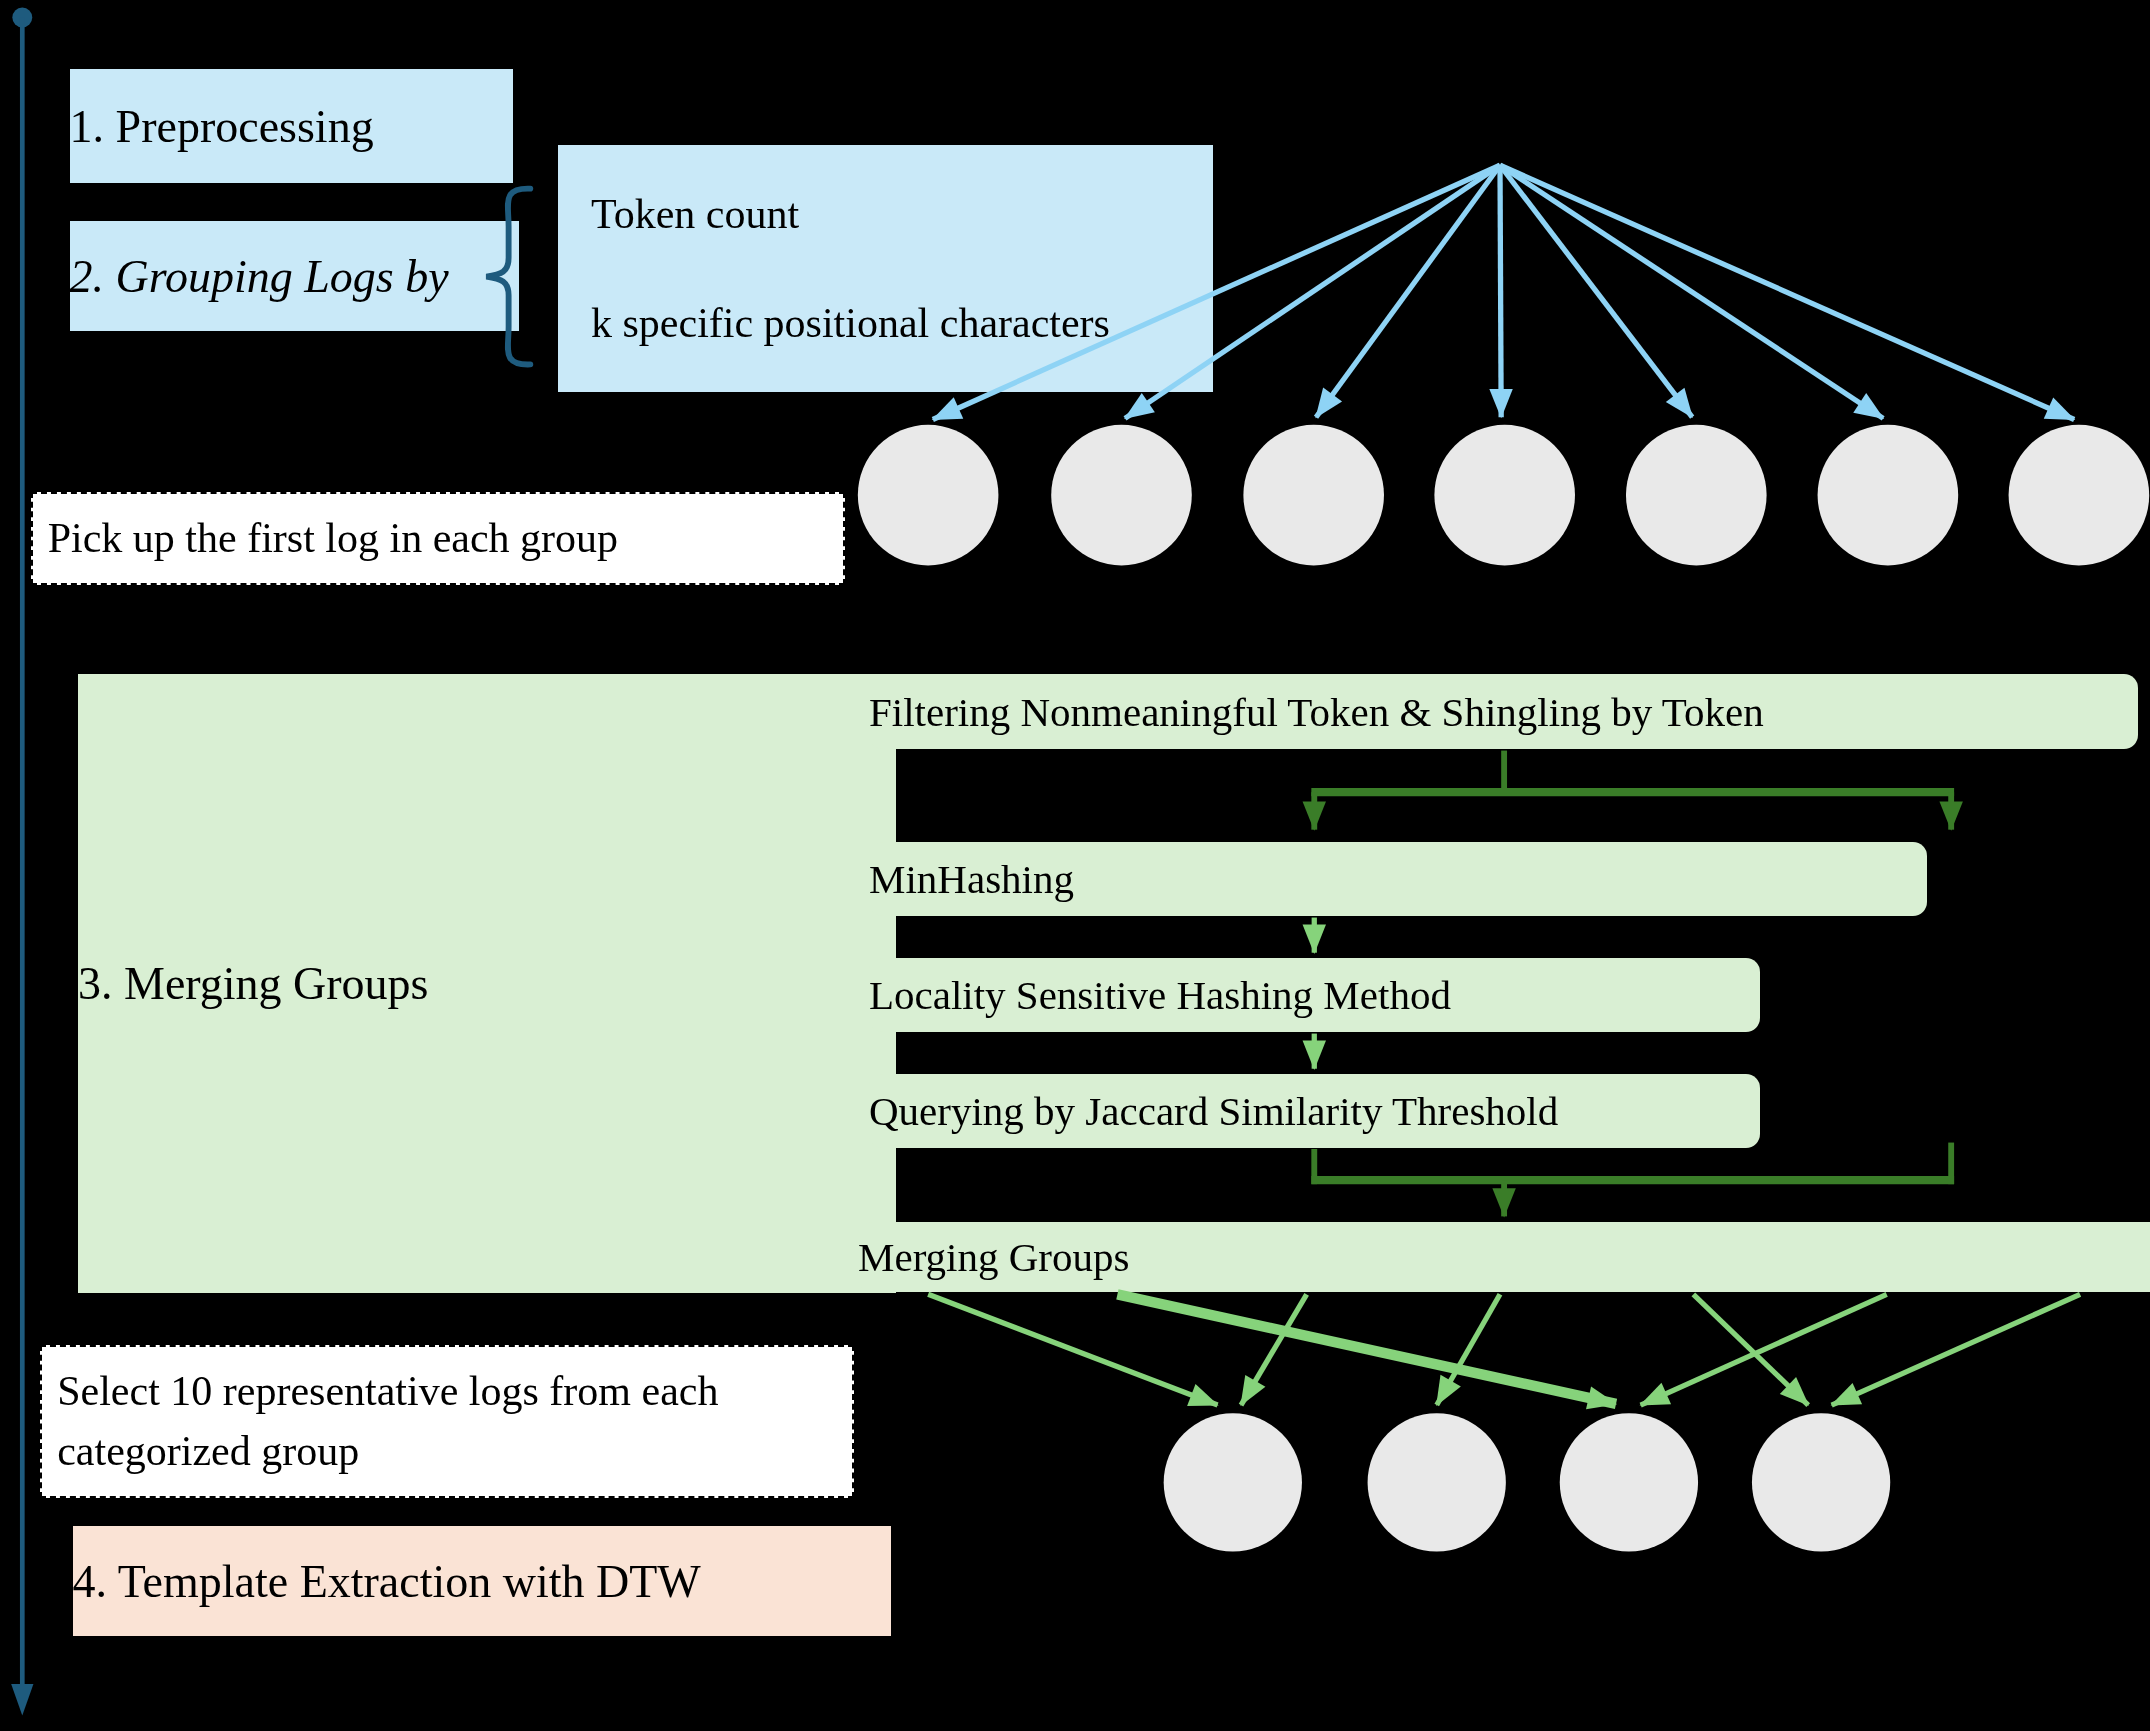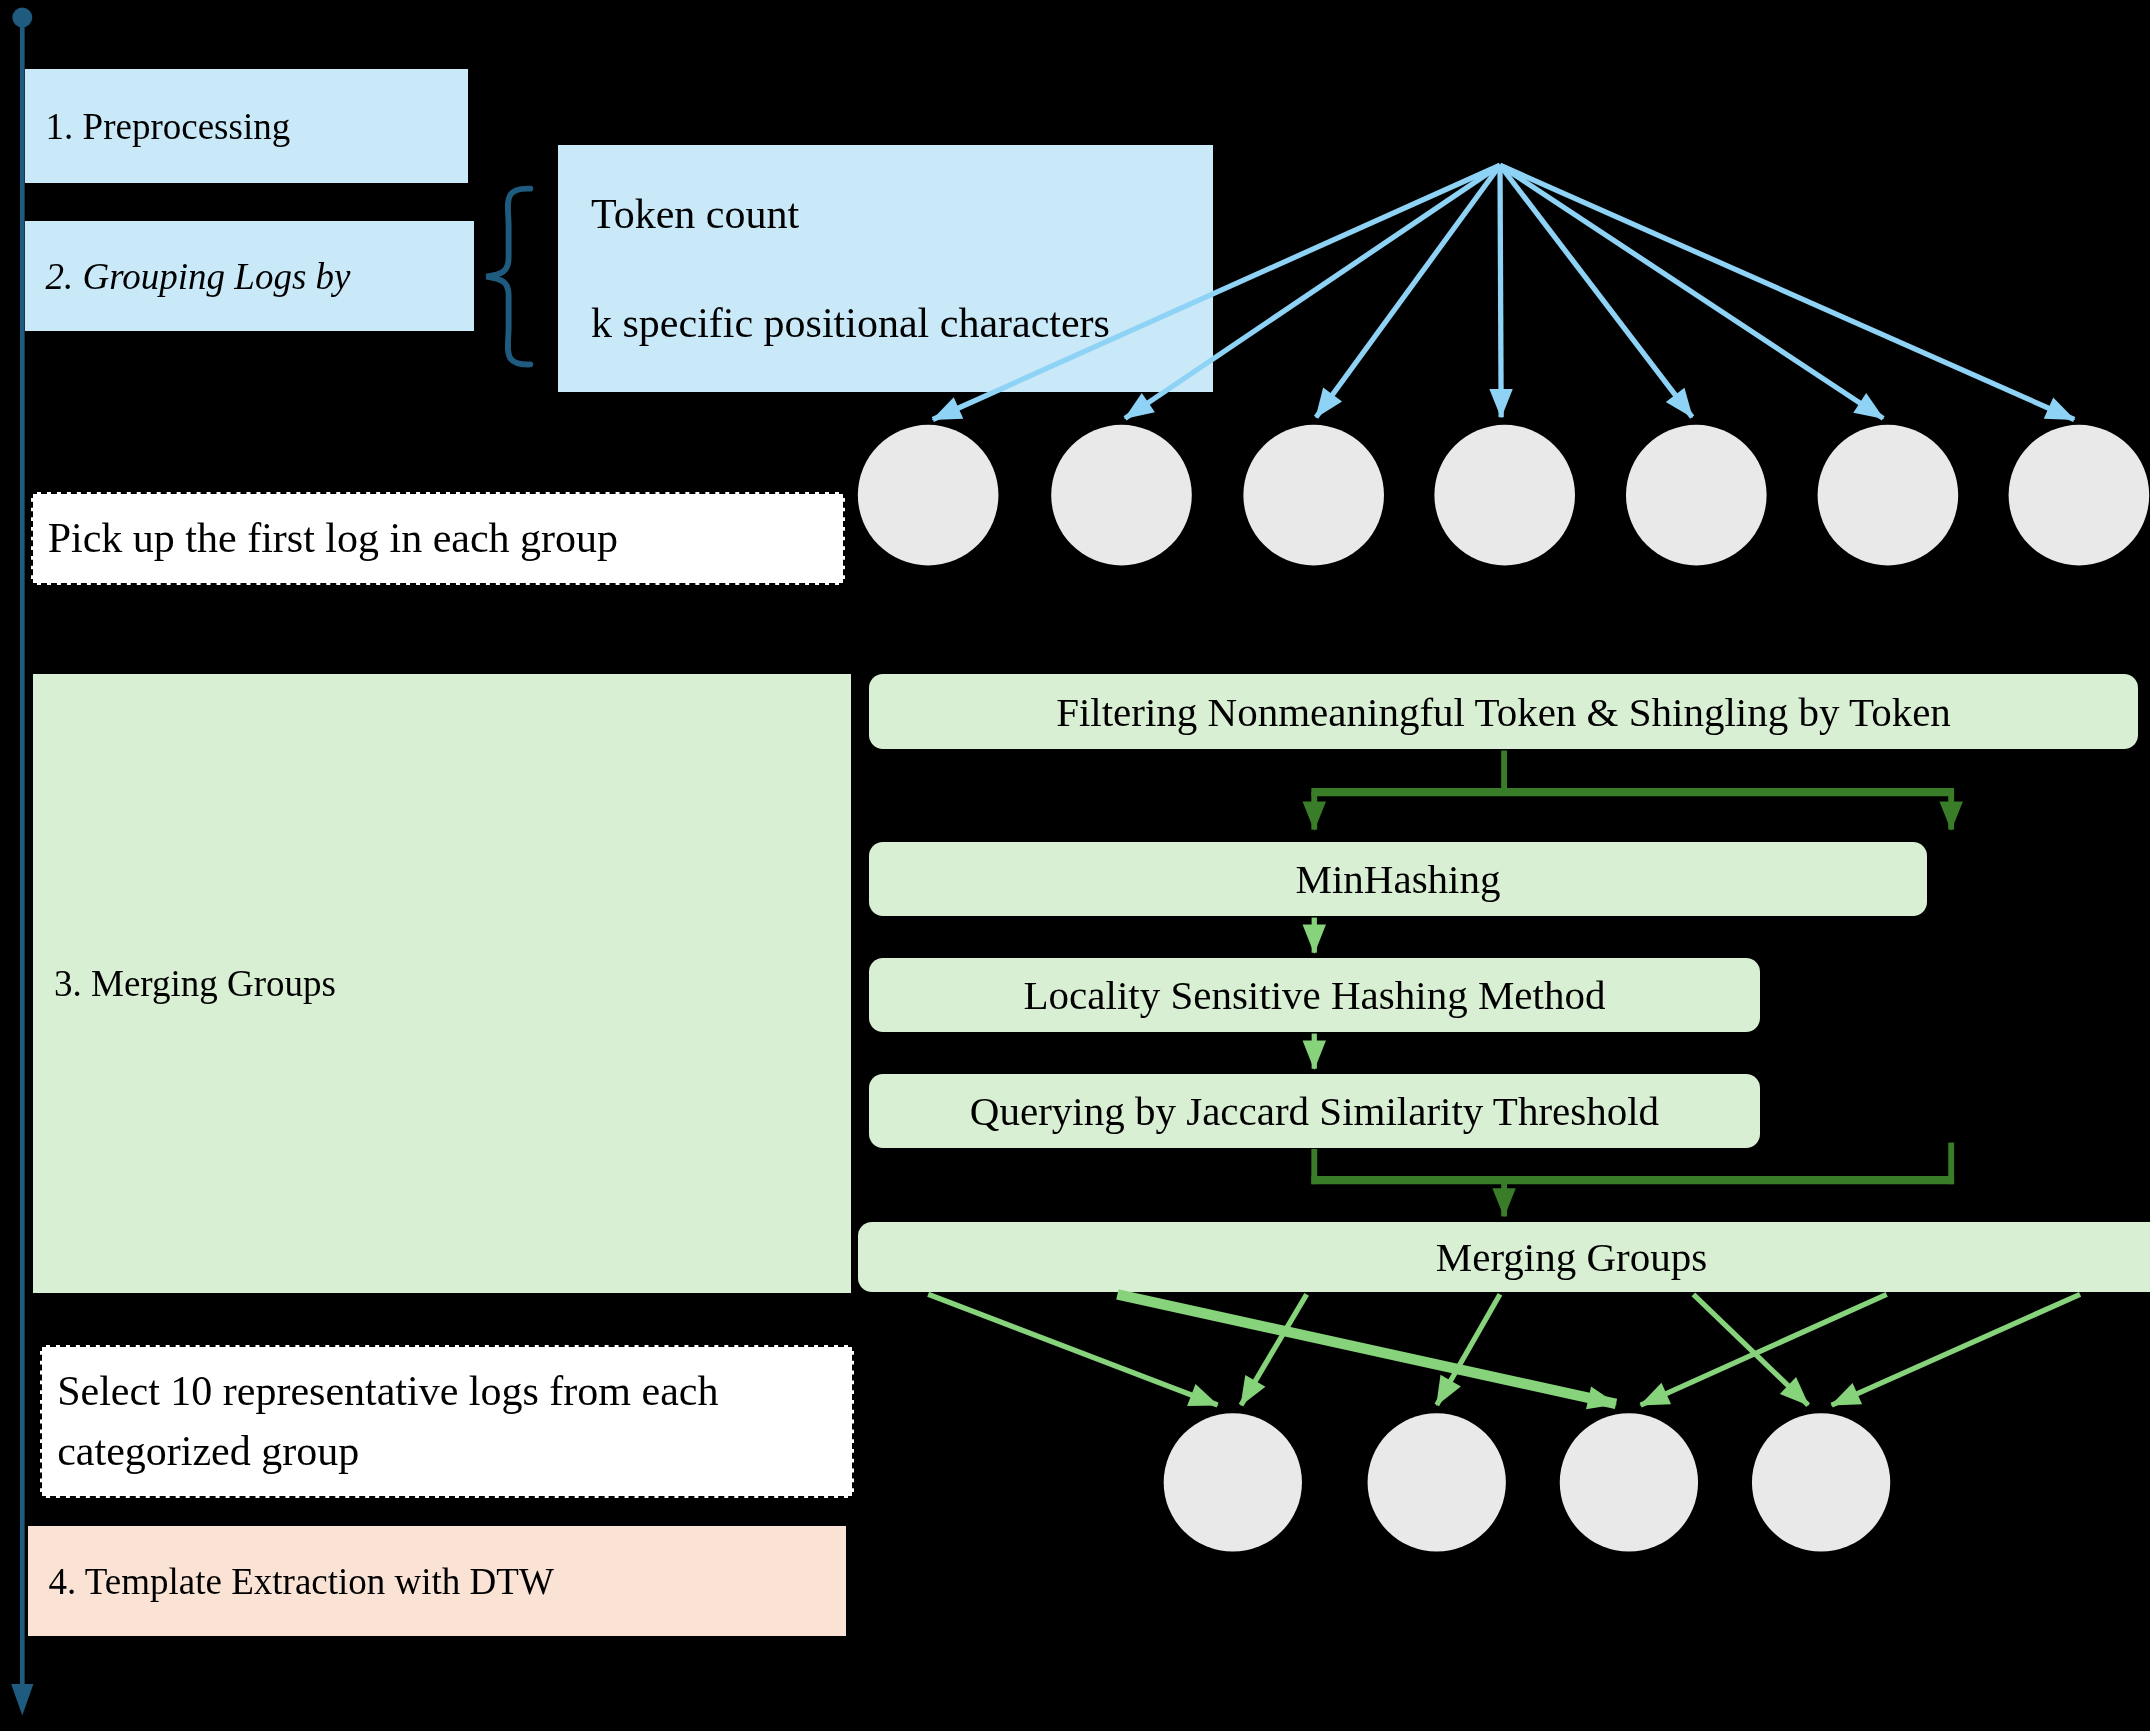--- a/index.html
+++ b/index.html
@@ -9,22 +9,22 @@
     background:#000;
     font-family:"Liberation Serif","DejaVu Serif",serif;
     color:#000;
     overflow:hidden;
   }
   .box{position:absolute;box-sizing:border-box;display:flex;align-items:center;}
   .blue-box{background:#c9e9f8;}
   .green-box{background:#d9efd3;}
   .peach-box{background:#fae3d5;}
   .note-box{background:#ffffff;border:2.9px dashed #000;}
-  .left-text{justify-content:flex-start;padding-left:21px;font-size:37px;}
-  .center-text{justify-content:center;font-size:41px;border-radius:14px;}
+  .left-text{justify-content:flex-start;font-size:46px;margin-left:45px;}
+  .center-text{justify-content:flex-start;font-size:41px;border-radius:14px;}
   .criteria{flex-direction:column;align-items:stretch;justify-content:space-around;
             padding:14px 11.7px 14px 33px;font-size:42px;}
   .criteria .line{display:flex;align-items:center;}
   .note-text{font-size:42px;line-height:1.42;}
   #note-select{padding-right:41px;}
   svg{position:absolute;left:0;top:0;pointer-events:none;}
 </style>
 </head>
 <body>
 

